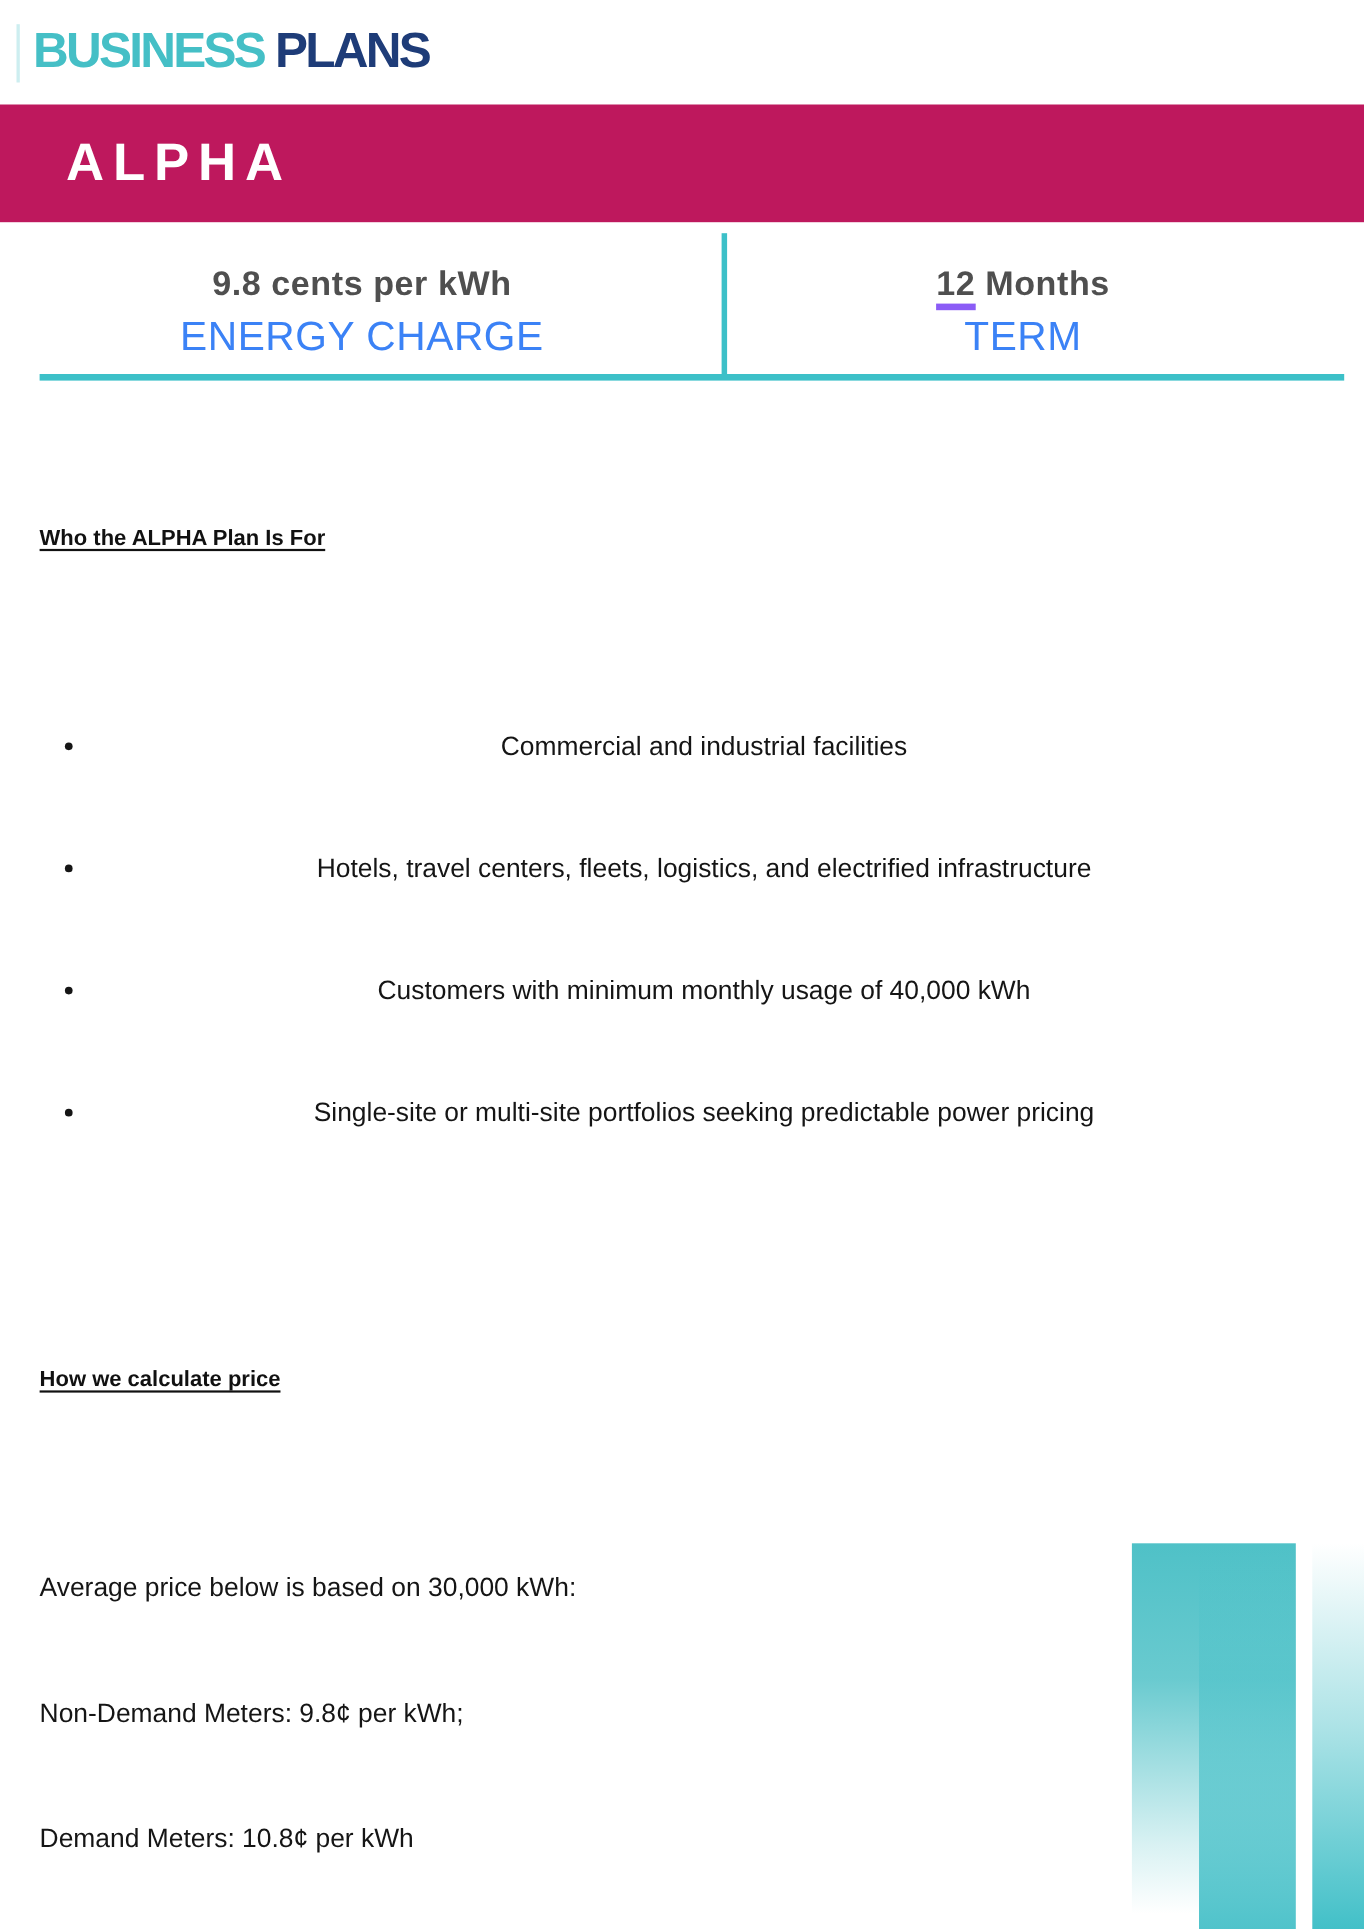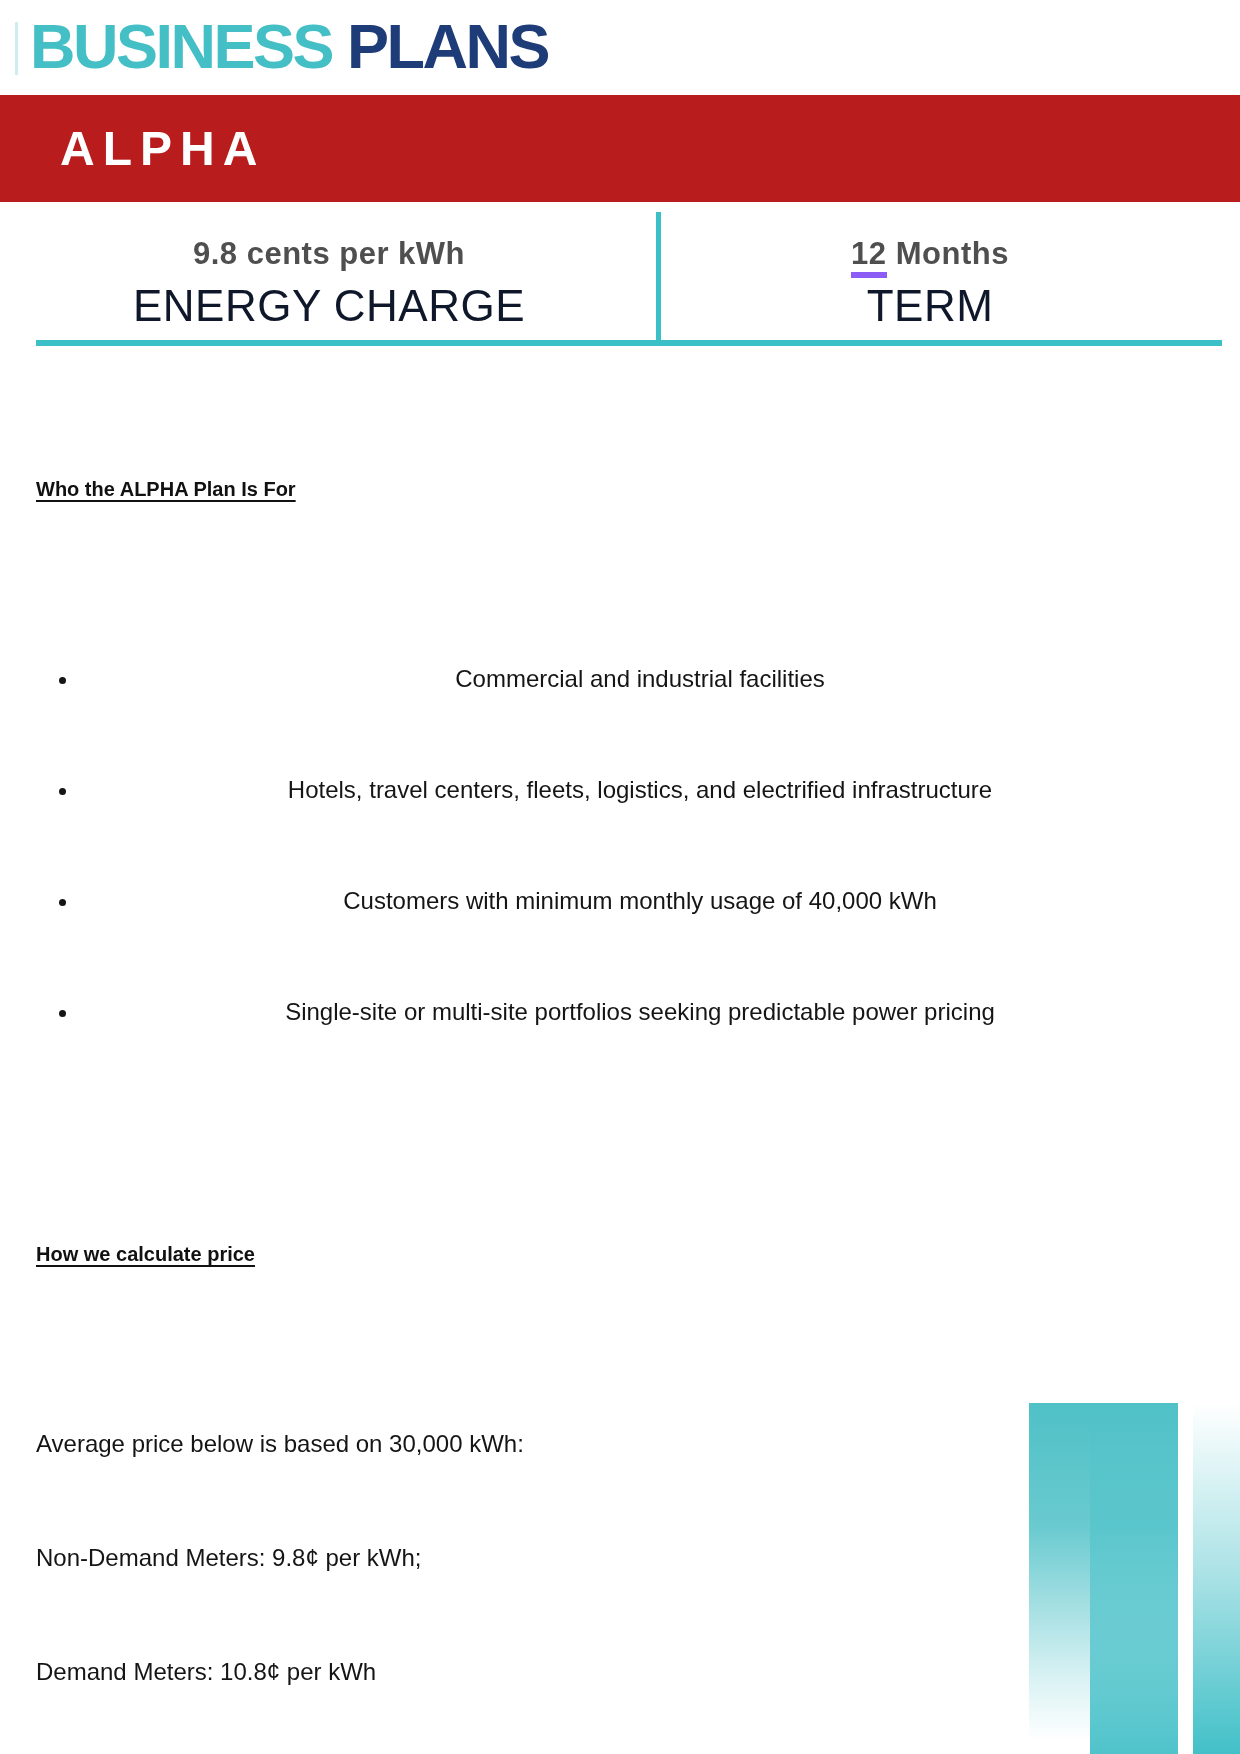--- a/index.html
+++ b/index.html
@@ -16,35 +16,35 @@
   .bar-mid{left:1090px;width:88px;
     background:linear-gradient(180deg,rgba(70,192,200,0) 0%,rgba(70,192,200,.5) 40%,rgba(70,192,200,.95) 100%);}
   .bar-right{left:1193px;width:47px;
     background:linear-gradient(180deg,rgba(70,192,200,0) 0%,rgba(70,192,200,.45) 48%,#42c0c8 100%);}
 
   .content-layer{position:relative;z-index:1;}
 
   
   .brand-row{padding:18px 0 0 30px;height:77px;position:relative;white-space:nowrap;}
   .brand-accent{position:absolute;left:15px;top:22px;width:3px;height:53px;background:#cdeef0;}
-  .brand-title{font-size:63px;line-height:56px;font-weight:800;letter-spacing:-2.5px;}
+  .brand-title{font-size:45px;line-height:56px;font-weight:800;letter-spacing:-2.5px;}
   .brand-word1{color:#45bfc6;}
   .brand-word2{color:#1e3c78;}
 
   
-  .plan-band{height:107px;background:#b91c1c;display:flex;align-items:center;padding-left:60px;}
+  .plan-band{height:107px;background:#be185d;display:flex;align-items:center;padding-left:60px;}
   .plan-name{color:#ffffff;font-size:48px;font-weight:800;letter-spacing:8px;}
 
   
   .pricing{position:relative;height:138px;display:flex;}
   .price-col{display:flex;flex-direction:column;justify-content:center;align-items:center;text-align:center;}
   .price-col.left{width:658px;}
   .price-col.right{width:582px;padding-right:38px;box-sizing:border-box;}
   .price-rate{font-size:31px;font-weight:700;color:#4f4f4f;letter-spacing:.5px;white-space:pre;margin-top:25px;}
-  .price-label{font-size:44px;font-weight:400;color:#0f172a;margin-top:9px;letter-spacing:.5px;}
+  .price-label{font-size:37px;font-weight:400;color:#3b82f6;margin-top:9px;letter-spacing:.5px;}
   .num-underline{border-bottom:6px solid #8b5cf6;padding-bottom:1px;}
   .v-divider{position:absolute;left:656px;top:10px;bottom:0;width:5px;background:#3cc0c8;}
   .h-rule{height:6px;background:#3cc0c8;margin-left:36px;width:1186px;}
 
   
   .content{margin:17px 44px 0 36px;width:1160px;font-size:24px;line-height:37px;white-space:pre-wrap;}
   h2{font-size:20px;line-height:30px;font-weight:700;color:#111;margin:0;
      text-decoration:underline;text-decoration-thickness:2px;text-underline-offset:4px;}
   .h-calc{margin-top:24px;}
   ul{margin:8px 0 0 0;padding:0 0 0 44px;}

